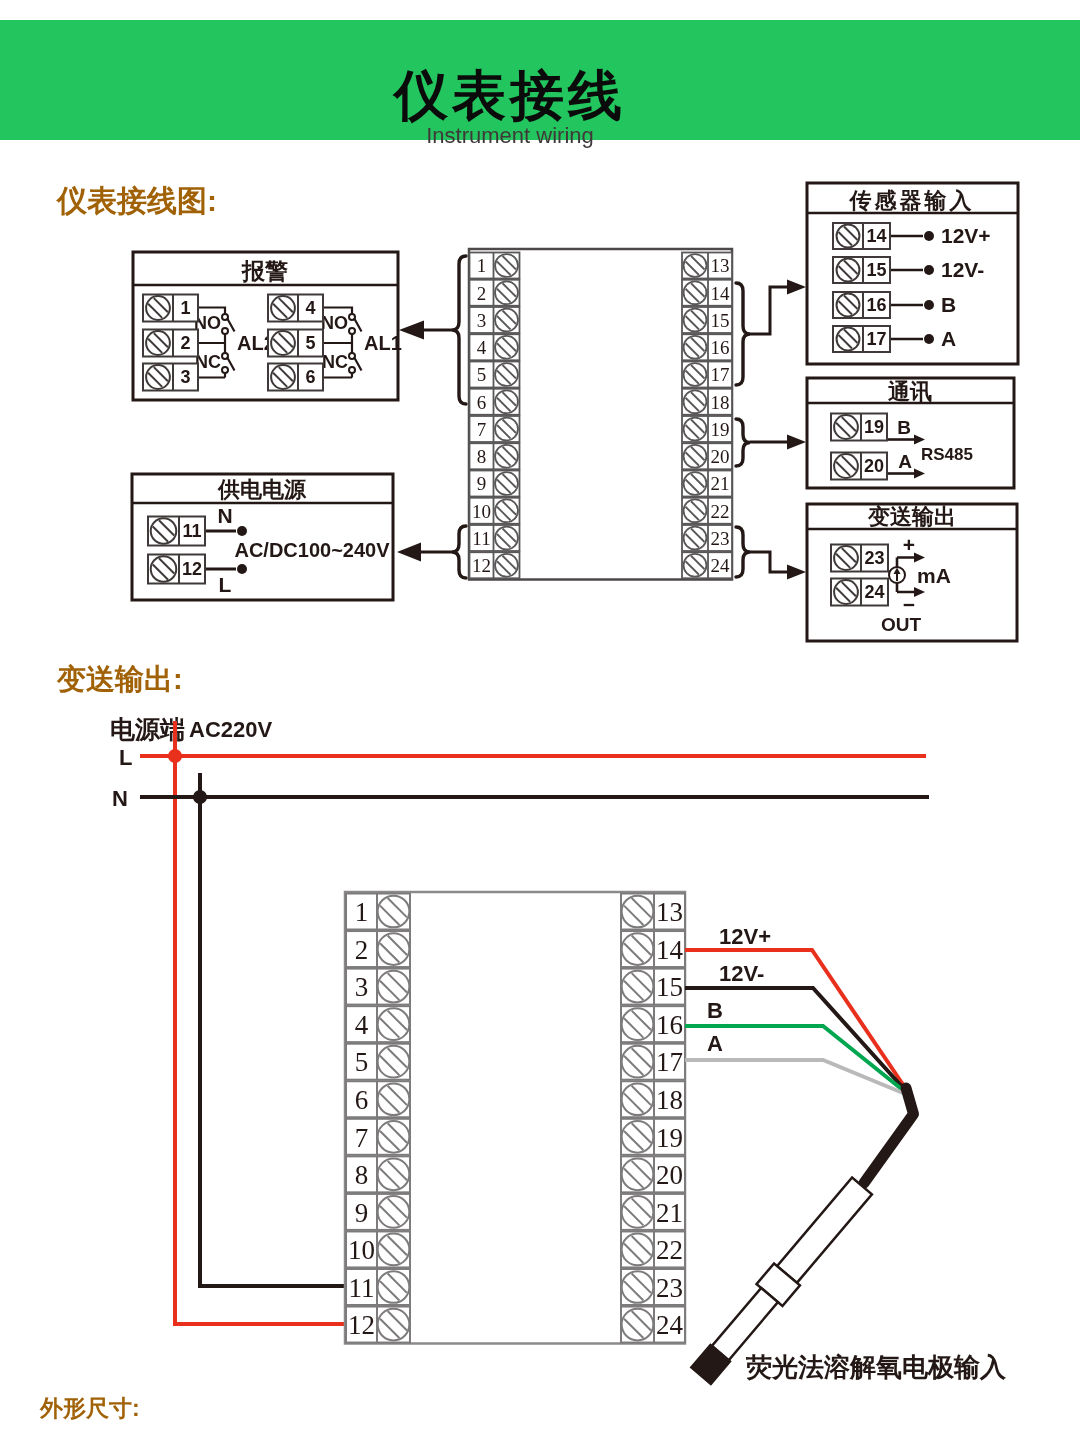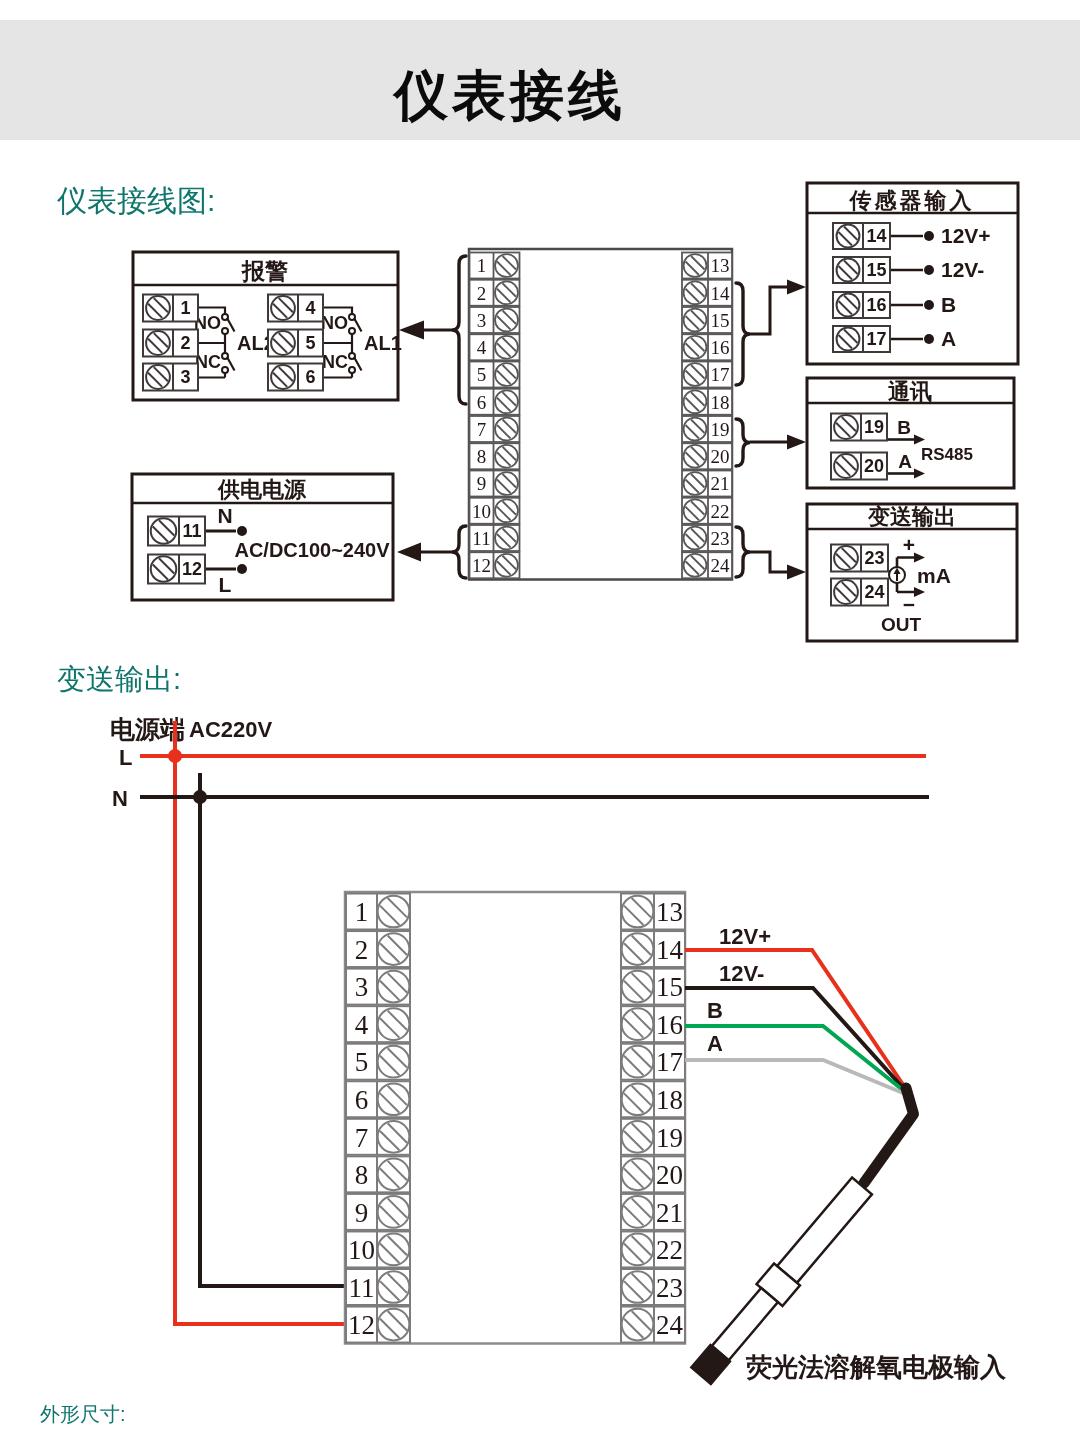--- a/index.html
+++ b/index.html
@@ -3,35 +3,36 @@
 <meta charset="utf-8">
 <style>
   html,body{margin:0;padding:0;background:#fff;}
   .page{position:relative;width:1080px;height:1443px;background:#ffffff;overflow:hidden;
         font-family:"Liberation Sans","DejaVu Sans",sans-serif;color:#231815;}
   .banner{position:absolute;left:0;top:20px;width:1080px;height:120px;text-align:center;}
   .banner-title{position:absolute;left:0;top:40px;width:1020px;text-align:center;
         font-size:54px;font-weight:bold;letter-spacing:4px;color:#0b0b0b;}
   .banner-subtitle{position:absolute;left:0;top:103px;width:1020px;text-align:center;
         font-size:22px;color:#3f3a39;}
-  .section-heading{position:absolute;font-weight:normal;color:#0f766e;white-space:nowrap;}
+  .section-heading{position:absolute;font-weight:bold;color:#a16207;white-space:nowrap;}
   #heading-instrument{left:57px;top:181px;font-size:30px;}
   #heading-electrode{left:57px;top:660px;font-size:29px;}
-  #heading-dimensions{left:40px;top:1393px;font-size:20px;margin-top:8px;}
+  #heading-dimensions{left:40px;top:1393px;font-size:23px;}
   svg{position:absolute;left:0;top:0;}
   svg text{fill:#231815;font-family:"Liberation Sans","DejaVu Sans",sans-serif;}
   svg text.serif{font-family:"Liberation Serif","DejaVu Serif",serif;}
 </style>
 </head>
 <body>
 
 <div class="page">
 
-  <div class="banner" style="background-color: #e5e5e5;">
+  <div class="banner" style="background-color: #22c55e;">
     <div class="banner-title">仪表接线</div>
+    <div class="banner-subtitle">Instrument wiring</div>
   </div>
 
   <div class="section-heading" id="heading-instrument">仪表接线图:</div>
   <div class="section-heading" id="heading-electrode">变送输出:</div>
   <div class="section-heading" id="heading-dimensions">外形尺寸:</div>
 
   <svg width="1080" height="1443" viewBox="0 0 1080 1443">
 
     <g>
 

